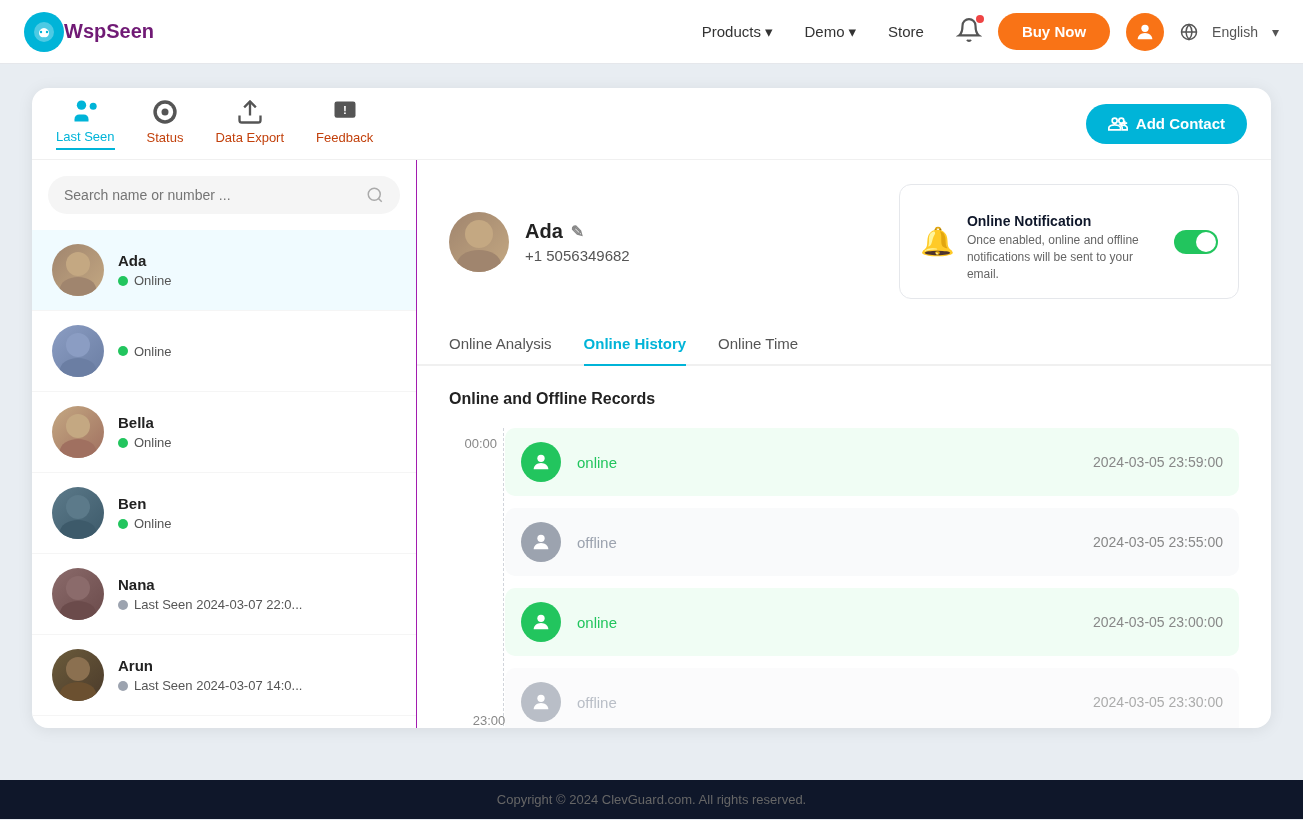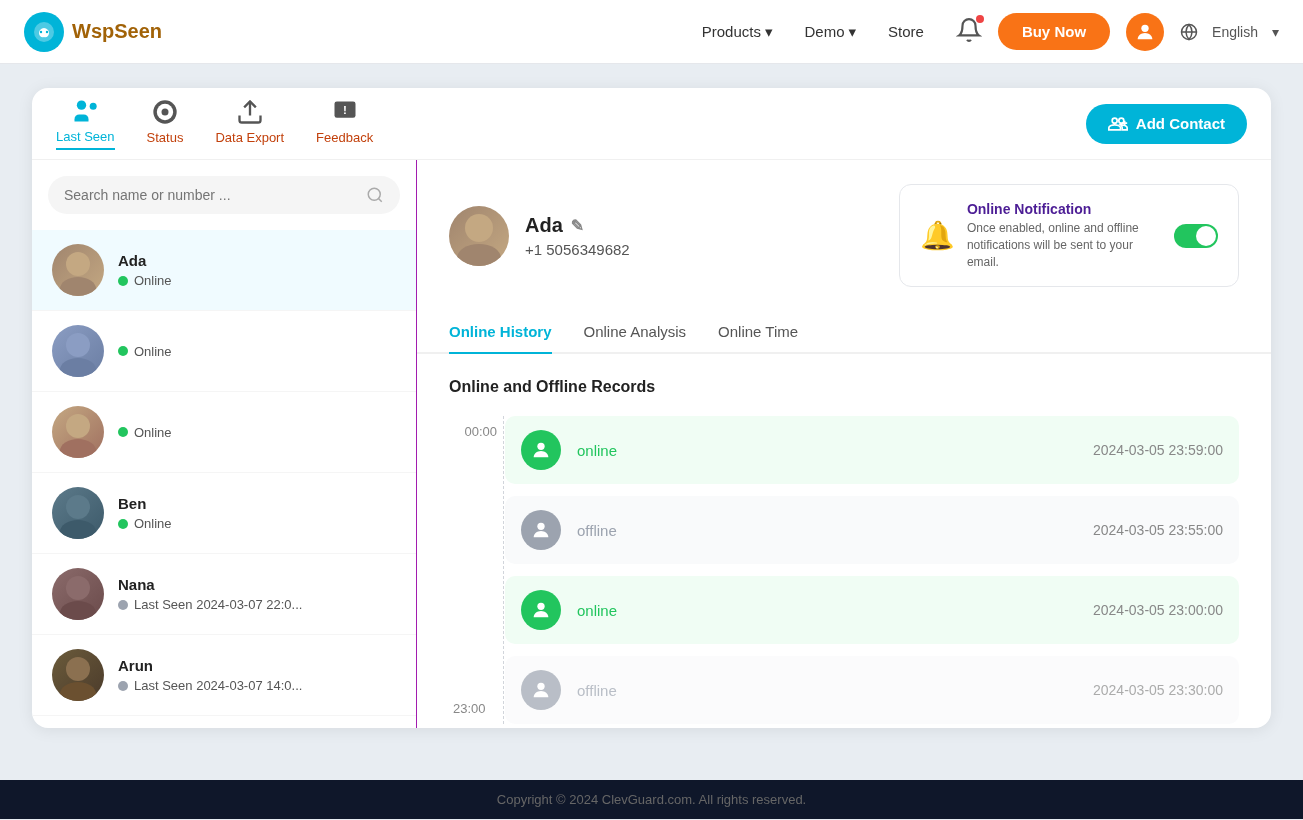--- a/index.html
+++ b/index.html
@@ -12,24 +12,24 @@
       display: flex;
       align-items: center;
       padding: 0 24px;
       border-bottom: 1px solid #e5e7eb;
       position: relative;
       z-index: 10;
     }
     .topnav-logo {
       display: flex;
       align-items: center;
-      gap: 8px;
+      gap: 0;
       font-size: 20px;
       font-weight: 700;
-      color: #a16207;
+      color: #701a75;
       margin-right: auto;
     }
     .logo-icon {
       width: 40px;
       height: 40px;
       background: #00b4d8;
       border-radius: 50%;
       display: flex;
       align-items: center;
       justify-content: center;
@@ -282,21 +282,22 @@
       gap: 12px;
       margin-left: auto;
       max-width: 340px;
     }
     .notif-icon {
       font-size: 28px;
     }
     .notif-text h4 {
       font-size: 14px;
       font-weight: 700;
-      color: #4c1d95;
+      color: #0f172a;
+      margin-top: 12px;
     }
     .notif-text p {
       font-size: 12px;
       color: #666;
       margin-top: 3px;
       line-height: 1.4;
     }
     .toggle {
       width: 44px;
       height: 24px;
@@ -558,20 +559,21 @@
           </div>
 
           <div class="contact-item">
             <div class="contact-avatar av-bella">
               <svg viewBox="0 0 52 52">
                   <circle cx="26" cy="20" r="12" fill="#c4a882"></circle>
                   <ellipse cx="26" cy="45" rx="18" ry="12" fill="#a07060"></ellipse>
                 </svg>
             </div>
             <div class="contact-info">
+              <div class="contact-name">Bella</div>
               <div class="contact-status">
                 <div class="status-dot online"></div>
                 <span>Online</span>
               </div>
             </div>
           </div>
 
           <div class="contact-item">
             <div class="contact-avatar av-ben">
               <svg viewBox="0 0 52 52">
@@ -644,22 +646,22 @@
             <div class="notif-icon">🔔</div>
             <div class="notif-text">
               <h4>Online Notification</h4>
               <p>Once enabled, online and offline notifications will be sent to your email.</p>
             </div>
             <div class="toggle"></div>
           </div>
         </div>
 
         <div class="content-tabs">
+          <div class="content-tab">Online Analysis</div>
           <div class="content-tab active">Online History</div>
-          <div class="content-tab">Online Analysis</div>
           <div class="content-tab">Online Time</div>
         </div>
 
         <div class="records-section">
           <div class="records-title">Online and Offline Records</div>
 
           <div style="position: relative; padding-left: 56px;">
 
             <div style="position: absolute; left: 0; top: 8px; font-size: 13px; color: #888; width: 48px; text-align: right;">00:00</div>
 
@@ -691,21 +693,21 @@
               <div class="record-icon online-icon">
                 <svg width="22" height="22" viewBox="0 0 24 24" fill="#fff">
                   <circle cx="12" cy="8" r="4"></circle>
                   <path d="M4 20c0-4 3.6-7 8-7s8 3 8 7"></path>
                 </svg>
               </div>
               <div class="record-status online-text">online</div>
               <div class="record-time">2024-03-05 23:00:00</div>
             </div>
 
-            <div style="position: absolute; left: 4px; top: 285px; font-size: 13px; color: #888; width: 48px; text-align: left;">23:00</div>
+            <div style="position: absolute; left: 16px; top: 285px; font-size: 13px; color: #888; width: 48px; text-align: center;">23:00</div>
 
             <div class="record-item offline-item" style="margin-bottom: 12px; opacity: 0.7;">
               <div class="record-icon offline-icon">
                 <svg width="22" height="22" viewBox="0 0 24 24" fill="#fff">
                   <circle cx="12" cy="8" r="4"></circle>
                   <path d="M4 20c0-4 3.6-7 8-7s8 3 8 7"></path>
                 </svg>
               </div>
               <div class="record-status offline-text">offline</div>
               <div class="record-time">2024-03-05 23:30:00</div>

